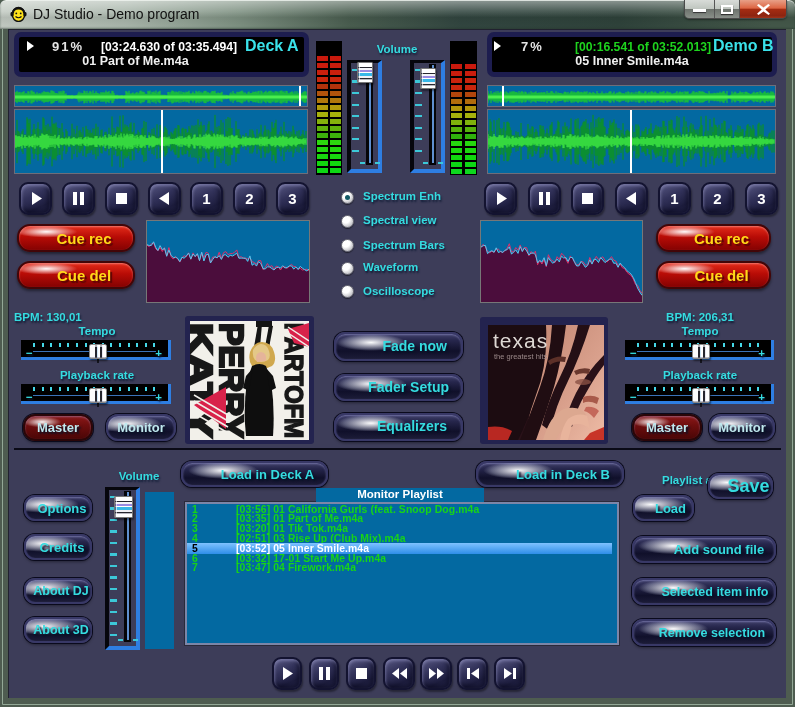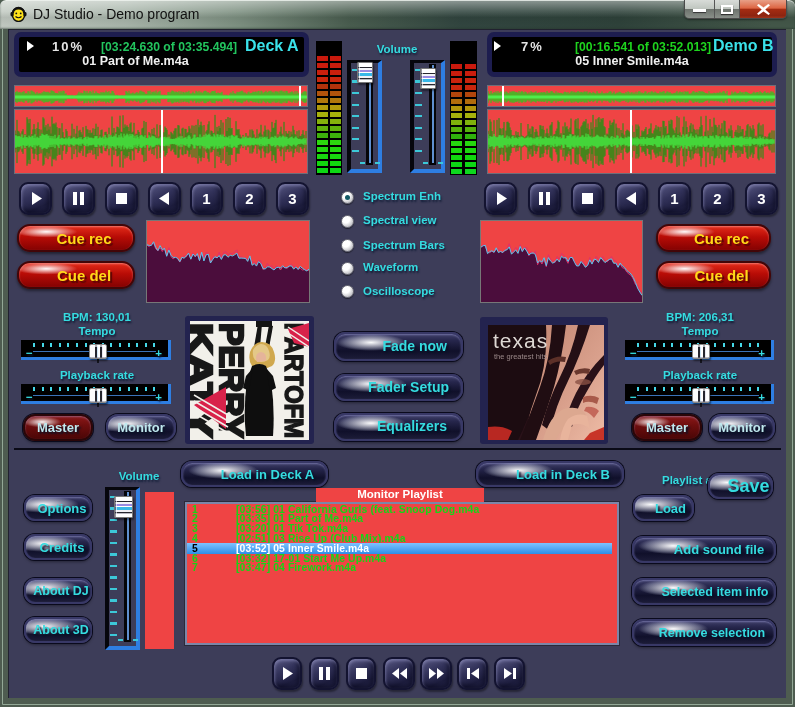--- a/index.html
+++ b/index.html
@@ -13,21 +13,21 @@
  background:radial-gradient(ellipse 40% 36% at 24% 24%,rgba(255,255,255,.98),rgba(255,210,210,.3) 52%,rgba(255,255,255,0) 68%),
  linear-gradient(180deg,#e42c1a 0%,#b80c06 45%,#840202 100%);
  border:2px solid #420608;box-shadow:inset 0 1px 2px rgba(255,200,200,.5),0 2px 3px rgba(0,0,0,.45);
  color:#ffd918;font-weight:bold;font-size:15px;text-shadow:2px 2px 1px #5c0404}
 .sq {display:flex;align-items:center;justify-content:center;border-radius:9px;
  background:linear-gradient(155deg,#585882 0%,#32325a 40%,#1e1e40 75%,#30305a 100%);
  border:2px solid #131330;box-shadow:inset 1px 2px 3px rgba(170,170,220,.45),inset -2px -3px 5px rgba(0,0,16,.55),1px 2px 2px rgba(0,0,0,.4)}
 .hsl {background:#000;border-right:3px solid #2e7ee2;border-bottom:3px solid #2e7ee2}
 .radio {width:13px;height:13px;border-radius:50%;background:radial-gradient(circle at 35% 30%,#fff 35%,#c8c8cc 70%,#909098);border:1px solid #70707a;box-shadow:0 1px 1px rgba(0,0,0,.5)}
 .plrow {font-size:10.4px;font-weight:bold;line-height:10px;white-space:nowrap;letter-spacing:0.1px}
-.black {background:#ef4444}
+.black {background:#0369a1}
 </style></head><body>
 
 <div class="abs" style="left:0;top:0;width:795px;height:707px;background:#4e5c50"></div>
 <div class="abs" style="left:2px;top:2px;width:791px;height:703px;border:1px solid #93a896;border-radius:5px 5px 0 0"></div>
 
 <div class="abs" style="left:0;top:0;width:795px;height:29px;border-radius:6px 6px 0 0;
  background:linear-gradient(180deg,rgba(255,255,255,.45) 0%,rgba(255,255,255,.12) 40%,rgba(0,0,0,.08) 60%,rgba(0,0,0,0) 100%),
  linear-gradient(90deg,#c4ccc4 0%,#a9b6ab 16%,#7e9182 30%,#4a5e50 44%,#324640 58%,#2f433b 78%,#44584a 97%);
  box-shadow:inset 0 1px 0 rgba(240,245,240,.8),inset 0 -1px 2px rgba(40,56,46,.55)"></div>
 <div class="abs" style="left:10px;top:6px"><svg width="17" height="16" viewBox="0 0 17 16">
@@ -50,22 +50,22 @@
  <svg class="abs" style="left:72px;top:4px" width="13" height="11" viewBox="0 0 13 11">
       <path d="M1.5 0 L6.5 3.6 L11.5 0 L13 1.2 L8.3 5.5 L13 9.8 L11.5 11 L6.5 7.4 L1.5 11 L0 9.8 L4.7 5.5 L0 1.2 Z" fill="#fff"></path>
       <path d="M1.5 0 L6.5 3.6 L11.5 0" fill="none" stroke="#f8d8c8" stroke-width="0.5"></path>
     </svg>
 </div>
 
 <div class="abs" style="left:8px;top:29px;width:778px;height:669px;background:#3d3d59;box-shadow:inset 1px 1px 0 #21212f"></div>
 
 <div class="abs" style="left:14px;top:32px;width:295px;height:45px;background:#000;border:5px solid #1d1d4f;border-radius:7px"></div>
 <div class="abs" style="left:27px;top:41px;width:0;height:0;border-left:7px solid #fff;border-top:5px solid transparent;border-bottom:5px solid transparent"></div>
-<div class="abs" style="left:52px;top:39px;color:#e4e4e4;font-size:13px;font-weight:bold;letter-spacing:2px">10%</div>
-<div class="abs" style="left:101px;top:40px;color:#22c55e;font-size:12.2px;font-weight:bold">[03:24.630 of 03:35.494]</div>
+<div class="abs" style="left:52px;top:39px;color:#e4e4e4;font-size:13px;font-weight:bold;letter-spacing:2px">91%</div>
+<div class="abs" style="left:101px;top:40px;color:#ffffff;font-size:12.2px;font-weight:bold">[03:24.630 of 03:35.494]</div>
 <div class="abs" style="left:245px;top:37px;color:#3ae2ea;font-size:16px;font-weight:bold">Deck A</div>
 <div class="abs" style="left:14px;top:54px;width:243px;text-align:center;color:#f0f0f0;font-size:12.5px;font-weight:bold">01 Part of Me.m4a</div>
 
 <div class="abs black" style="left:14px;top:85px;width:294px;height:22px;border:1px solid #6e6e7a">
  <svg width="292" height="20">
       <path d="M0 6.4V15.6M1 6.0V16.0M2 4.8V17.2M3 6.4V15.6M4 6.2V15.8M5 5.9V16.1M6 7.4V14.6M7 6.2V15.8M8 5.8V16.2M9 5.2V16.8M10 7.7V14.3M11 6.9V15.1M12 7.7V14.3M13 5.2V16.8M14 5.6V16.4M15 7.9V14.1M16 4.6V17.4M17 4.6V17.4M18 5.7V16.3M19 5.8V16.2M20 7.4V14.6M21 7.9V14.1M22 6.2V15.8M23 7.8V14.2M24 7.3V14.7M25 7.2V14.8M26 7.9V14.1M27 6.4V15.6M28 6.5V15.5M29 5.1V16.9M30 6.2V15.8M31 5.8V16.2M32 6.3V15.7M33 5.7V16.3M34 6.4V15.6M35 7.0V15.0M36 4.5V17.5M37 4.5V17.5M38 5.1V16.9M39 5.5V16.5M40 6.9V15.1M41 7.2V14.8M42 7.0V15.0M43 7.8V14.2M44 5.3V16.7M45 6.6V15.4M46 5.0V17.0M47 6.6V15.4M48 4.6V17.4M49 5.0V17.0M50 8.0V14.0M51 7.3V14.7M52 9.3V12.7M53 9.4V12.6M54 9.1V12.9M55 9.6V12.4M56 9.5V12.5M57 8.9V13.1M58 9.6V12.4M59 9.9V12.1M60 9.7V12.3M61 9.3V12.7M62 8.9V13.1M63 7.5V14.5M64 5.7V16.3M65 7.6V14.4M66 6.5V15.5M67 7.3V14.7M68 7.1V14.9M69 4.6V17.4M70 5.2V16.8M71 6.9V15.1M72 4.9V17.1M73 7.3V14.7M74 6.6V15.4M75 5.0V17.0M76 5.8V16.2M77 7.6V14.4M78 4.5V17.5M79 7.3V14.7M80 7.1V14.9M81 5.3V16.7M82 6.8V15.2M83 7.0V15.0M84 7.7V14.3M85 7.7V14.3M86 6.0V16.0M87 7.1V14.9M88 5.9V16.1M89 6.7V15.3M90 6.4V15.6M91 4.6V17.4M92 6.3V15.7M93 6.0V16.0M94 5.0V17.0M95 7.4V14.6M96 7.5V14.5M97 4.8V17.2M98 5.1V16.9M99 7.1V14.9M100 8.9V13.1M101 9.7V12.3M102 8.7V13.3M103 9.4V12.6M104 9.9V12.1M105 9.6V12.4M106 9.6V12.4M107 9.1V12.9M108 9.7V12.3M109 9.9V12.1M110 9.2V12.8M111 5.0V17.0M112 5.8V16.2M113 7.0V15.0M114 4.8V17.2M115 7.3V14.7M116 7.9V14.1M117 7.1V14.9M118 6.4V15.6M119 7.8V14.2M120 7.4V14.6M121 6.7V15.3M122 6.0V16.0M123 7.5V14.5M124 6.7V15.3M125 4.9V17.1M126 4.6V17.4M127 5.7V16.3M128 5.6V16.4M129 6.0V16.0M130 7.5V14.5M131 7.9V14.1M132 7.9V14.1M133 4.8V17.2M134 5.5V16.5M135 4.6V17.4M136 7.9V14.1M137 5.8V16.2M138 6.3V15.7M139 5.4V16.6M140 6.9V15.1M141 4.5V17.5M142 7.7V14.3M143 6.1V15.9M144 5.4V16.6M145 4.8V17.2M146 8.9V13.1M147 8.6V13.4M148 9.0V13.0M149 8.7V13.3M150 8.8V13.2M151 9.1V12.9M152 9.4V12.6M153 6.0V16.0M154 5.9V16.1M155 7.7V14.3M156 5.8V16.2M157 4.5V17.5M158 4.9V17.1M159 5.5V16.5M160 6.6V15.4M161 5.4V16.6M162 6.0V16.0M163 6.5V15.5M164 5.1V16.9M165 7.7V14.3M166 5.4V16.6M167 7.9V14.1M168 5.9V16.1M169 6.3V15.7M170 7.2V14.8M171 5.6V16.4M172 6.3V15.7M173 5.8V16.2M174 4.8V17.2M175 7.1V14.9M176 8.0V14.0M177 6.9V15.1M178 5.6V16.4M179 7.3V14.7M180 7.4V14.6M181 4.8V17.2M182 5.7V16.3M183 6.5V15.5M184 4.9V17.1M185 6.9V15.1M186 5.7V16.3M187 7.3V14.7M188 6.5V15.5M189 5.2V16.8M190 4.8V17.2M191 4.9V17.1M192 6.7V15.3M193 6.0V16.0M194 6.9V15.1M195 7.5V14.5M196 6.3V15.7M197 5.1V16.9M198 5.0V17.0M199 5.5V16.5M200 4.7V17.3M201 7.0V15.0M202 7.4V14.6M203 6.4V15.6M204 7.0V15.0M205 7.3V14.7M206 6.6V15.4M207 5.8V16.2M208 9.5V12.5M209 8.5V13.5M210 9.9V12.1M211 8.7V13.3M212 8.9V13.1M213 9.5V12.5M214 10.0V12.0M215 7.5V14.5M216 6.4V15.6M217 7.9V14.1M218 5.1V16.9M219 7.2V14.8M220 7.5V14.5M221 7.8V14.2M222 5.8V16.2M223 6.4V15.6M224 5.8V16.2M225 5.7V16.3M226 5.2V16.8M227 4.6V17.4M228 5.6V16.4M229 7.3V14.7M230 6.3V15.7M231 7.4V14.6M232 8.0V14.0M233 6.3V15.7M234 5.5V16.5M235 7.4V14.6M236 7.0V15.0M237 6.8V15.2M238 5.6V16.4M239 6.2V15.8M240 5.8V16.2M241 5.4V16.6M242 6.6V15.4M243 5.2V16.8M244 4.8V17.2M245 7.7V14.3M246 4.7V17.3M247 5.5V16.5M248 7.5V14.5M249 6.4V15.6M250 5.8V16.2M251 4.8V17.2M252 6.7V15.3M253 6.0V16.0M254 4.9V17.1M255 5.2V16.8M256 4.7V17.3M257 6.4V15.6M258 5.7V16.3M259 7.3V14.7M260 5.5V16.5M261 5.1V16.9M262 5.8V16.2M263 5.5V16.5M264 7.3V14.7M265 4.9V17.1M266 4.6V17.4M267 4.6V17.4M268 6.1V15.9M269 5.2V16.8M270 6.9V15.1M271 4.8V17.2M272 5.0V17.0M273 6.8V15.2M274 7.7V14.3M275 6.5V15.5M276 6.1V15.9M277 5.3V16.7M278 6.3V15.7M279 7.9V14.1M280 5.2V16.8M281 7.8V14.2M282 5.2V16.8M283 7.4V14.6M284 6.8V15.2M285 5.2V16.8M286 7.5V14.5M287 7.5V14.5M288 6.2V15.8M289 5.5V16.5M290 5.1V16.9M291 5.6V16.4" stroke="#1fd41f" stroke-width="1"></path>
       <rect x="0" y="9.5" width="292" height="3" fill="#50f450" opacity=".9"></rect>
     </svg>
  <div class="abs" style="left:284px;top:0;width:2px;height:20px;background:#fff"></div>
 </div>
@@ -112,21 +112,21 @@
 <div class="abs cue" style="left:17px;top:261px;width:118px;height:28px;padding-left:16px">Cue del</div>
 
 <div class="abs black" style="left:146px;top:220px;width:164px;height:83px;border:1px solid #777">
  <svg width="162" height="81">
       <polygon points="0,81 0.0,23.6 2.2,24.6 4.4,24.4 6.6,20.8 8.8,26.6 10.9,29.5 13.1,24.6 15.3,28.7 17.5,27.3 19.7,35.3 21.9,29.1 24.1,34.5 26.3,36.5 28.5,36.3 30.6,37.3 32.8,40.6 35.0,36.2 37.2,37.3 39.4,34.8 41.6,32.1 43.8,38.1 46.0,33.0 48.2,35.6 50.4,32.6 52.5,39.6 54.7,31.2 56.9,40.0 59.1,33.9 61.3,33.2 63.5,41.9 65.7,38.5 67.9,35.6 70.1,36.9 72.2,34.6 74.4,38.4 76.6,33.9 78.8,33.8 81.0,36.3 83.2,34.3 85.4,35.0 87.6,33.8 89.8,32.2 91.9,37.2 94.1,37.1 96.3,37.2 98.5,37.4 100.7,40.4 102.9,34.9 105.1,44.3 107.3,42.6 109.5,45.1 111.6,40.6 113.8,42.6 116.0,47.5 118.2,48.1 120.4,45.8 122.6,46.0 124.8,47.5 127.0,49.0 129.2,46.8 131.4,46.2 133.5,47.2 135.7,44.7 137.9,47.0 140.1,46.5 142.3,45.0 144.5,44.9 146.7,48.1 148.9,46.0 151.1,48.5 153.2,45.4 155.4,47.2 157.6,48.7 159.8,49.9 162.0,48.1 162,81" fill="#4b0d3c"></polygon>
       <polyline points="0.0,24.2 2.2,25.6 4.4,22.8 6.6,21.9 8.8,27.9 10.9,29.8 13.1,26.5 15.3,30.5 17.5,26.7 19.7,34.7 21.9,26.6 24.1,35.6 26.3,38.1 28.5,35.4 30.6,37.6 32.8,41.1 35.0,36.8 37.2,34.8 39.4,35.6 41.6,31.8 43.8,38.3 46.0,31.9 48.2,35.5 50.4,33.4 52.5,39.6 54.7,31.7 56.9,36.7 59.1,31.3 61.3,32.2 63.5,42.0 65.7,36.2 67.9,35.9 70.1,36.8 72.2,31.3 74.4,37.5 76.6,31.6 78.8,30.6 81.0,33.6 83.2,32.6 85.4,32.5 87.6,31.3 89.8,28.9 91.9,36.3 94.1,35.7 96.3,37.0 98.5,37.1 100.7,38.2 102.9,36.4 105.1,40.8 107.3,41.4 109.5,43.2 111.6,39.4 113.8,39.7 116.0,48.6 118.2,46.6 120.4,42.5 122.6,45.9 124.8,44.6 127.0,48.5 129.2,45.1 131.4,45.9 133.5,49.0 135.7,45.7 137.9,45.8 140.1,47.5 142.3,45.0 144.5,43.4 146.7,45.4 148.9,45.7 151.1,48.1 153.2,47.2 155.4,49.0 157.6,48.5 159.8,48.3 162.0,49.6" fill="none" stroke="#e0306a" stroke-width="1"></polyline>
       <polyline points="0.0,23.6 2.2,24.6 4.4,24.4 6.6,20.8 8.8,26.6 10.9,29.5 13.1,24.6 15.3,28.7 17.5,27.3 19.7,35.3 21.9,29.1 24.1,34.5 26.3,36.5 28.5,36.3 30.6,37.3 32.8,40.6 35.0,36.2 37.2,37.3 39.4,34.8 41.6,32.1 43.8,38.1 46.0,33.0 48.2,35.6 50.4,32.6 52.5,39.6 54.7,31.2 56.9,40.0 59.1,33.9 61.3,33.2 63.5,41.9 65.7,38.5 67.9,35.6 70.1,36.9 72.2,34.6 74.4,38.4 76.6,33.9 78.8,33.8 81.0,36.3 83.2,34.3 85.4,35.0 87.6,33.8 89.8,32.2 91.9,37.2 94.1,37.1 96.3,37.2 98.5,37.4 100.7,40.4 102.9,34.9 105.1,44.3 107.3,42.6 109.5,45.1 111.6,40.6 113.8,42.6 116.0,47.5 118.2,48.1 120.4,45.8 122.6,46.0 124.8,47.5 127.0,49.0 129.2,46.8 131.4,46.2 133.5,47.2 135.7,44.7 137.9,47.0 140.1,46.5 142.3,45.0 144.5,44.9 146.7,48.1 148.9,46.0 151.1,48.5 153.2,45.4 155.4,47.2 157.6,48.7 159.8,49.9 162.0,48.1" fill="none" stroke="#58c8f0" stroke-width="1"></polyline>
     </svg>
 </div>
 
-<div class="abs mint" style="left:14px;top:311px;width:166px;text-align:center">BPM: 130,01</div>
+<div class="abs mint" style="left:14px;top:311px;width:166px;text-align:left">BPM: 130,01</div>
 <div class="abs mint" style="left:14px;top:325px;width:166px;text-align:center">Tempo</div>
 <div class="abs hsl" style="left:21px;top:340px;width:150px;height:20px">
 <div class="abs" style="left:12px;right:12px;top:3px;height:4px;background:repeating-linear-gradient(90deg,#45d8e8 0 2px,transparent 2px 8.6px)"></div>
 <div class="abs" style="left:12px;right:12px;top:11px;height:1px;background:#3a72b8"></div>
 <div class="abs mint" style="left:5px;bottom:-2px">−</div>
 <div class="abs mint" style="right:6px;bottom:-2px">+</div>
 </div>
 <div class="abs" style="left:97px;top:358px;width:2px;height:5px;background:#15151f"></div>
 <div class="abs" style="left:89px;top:344px;width:18px;height:15px;background:linear-gradient(180deg,rgba(255,255,255,.65) 0 2px,rgba(0,0,0,0) 2px 12px,rgba(120,120,140,.5) 12px 15px),linear-gradient(90deg,#fcfcfc 0 5px,#26262e 5px 7px,#d0e8f8 7px 8px,#fff 8px 10px,#26262e 10px 12px,#e8e8f0 12px 13px,#fff 13px 18px);border:1px solid #888;border-radius:2px;box-shadow:1px 2px 2px rgba(0,0,0,.5)"></div>
 <div class="abs mint" style="left:14px;top:369px;width:166px;text-align:center">Playback rate</div>

